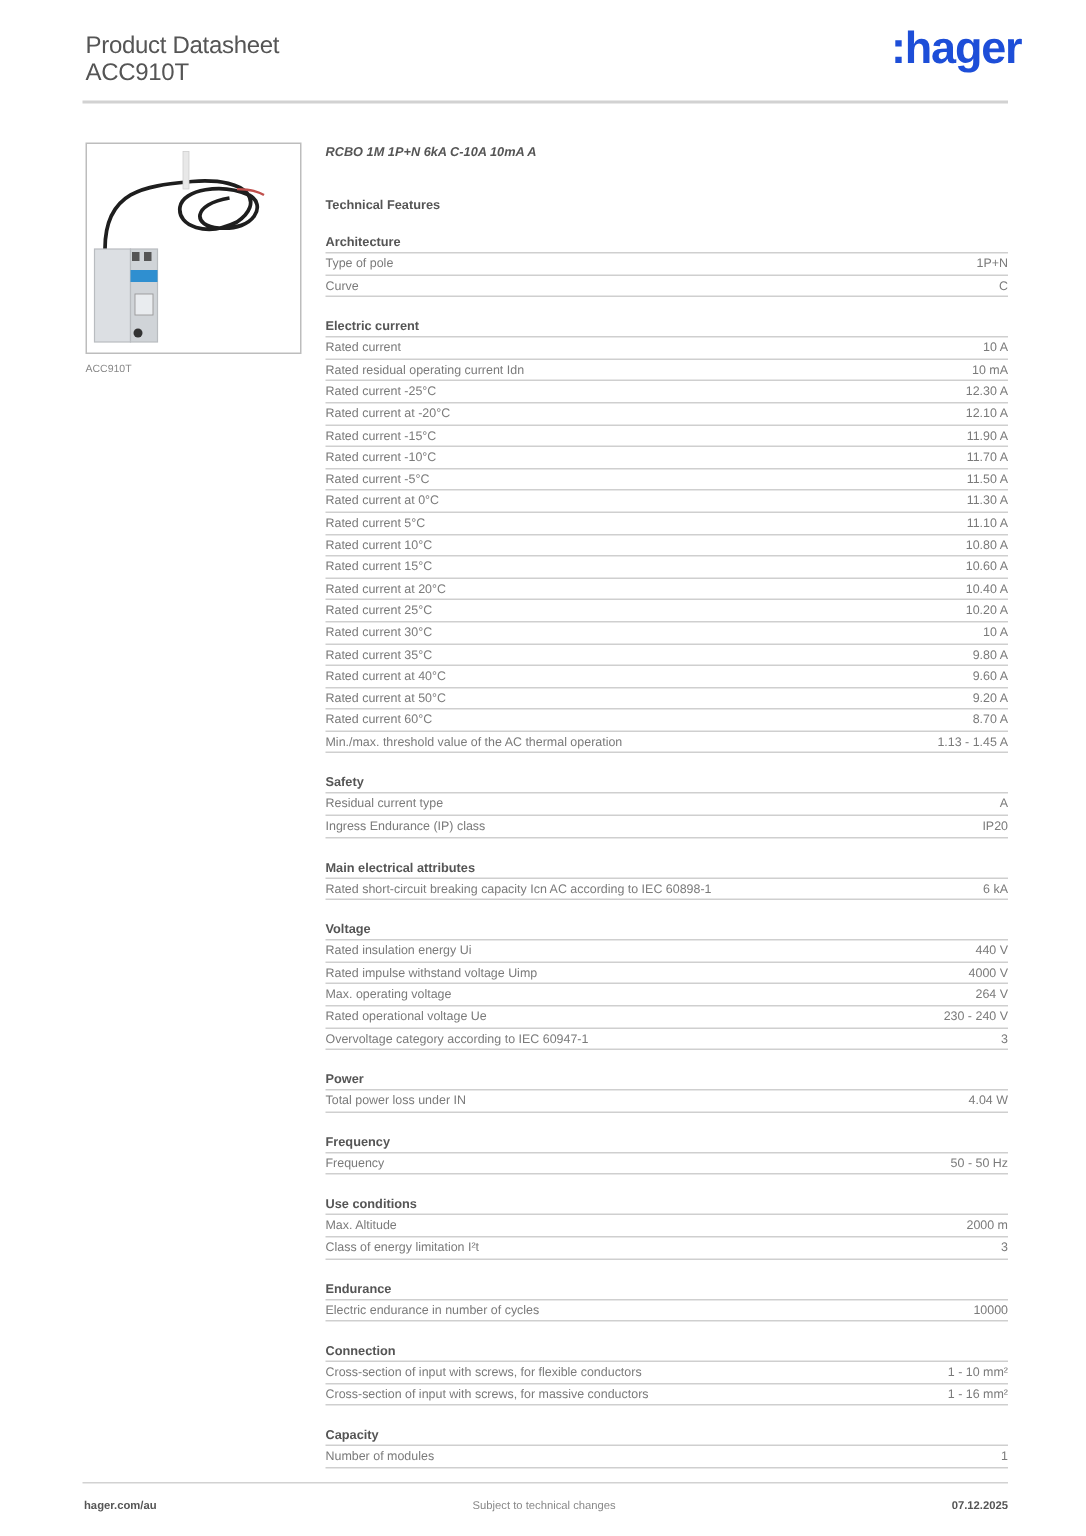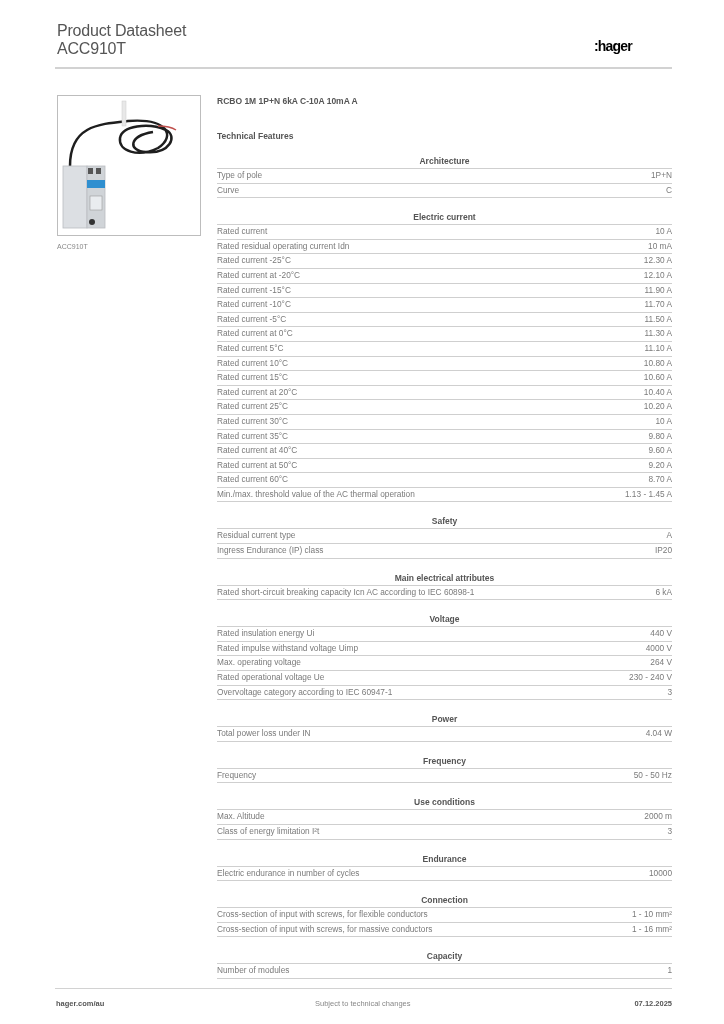--- a/index.html
+++ b/index.html
@@ -4,39 +4,39 @@
 <style>
   html, body { margin: 0; padding: 0; background: #ffffff; }
   body {
     width: 724px; height: 1024px; position: relative; overflow: hidden;
     font-family: "Liberation Sans", sans-serif; color: #555;
   }
   .header { position: absolute; left: 57px; top: 22px; }
   .title { font-size: 16px; font-weight: normal; color: #555; line-height: 18px; letter-spacing: -0.2px; }
   .subtitle { font-size: 16px; color: #555; line-height: 18px; letter-spacing: -0.2px; }
   .logo {
-    position: absolute; left: 594px; top: 34px; font-size: 14px; font-weight: bold;
-    color: #000000; letter-spacing: -0.8px; line-height: 24px;
+    position: absolute; left: 594px; top: 21px; font-size: 30px; font-weight: bold;
+    color: #1d4ed8; letter-spacing: -0.8px; line-height: 24px;
   }
   .top-rule { position: absolute; left: 55px; top: 67px; width: 617px; height: 2px; background: #d2d2d2; }
 
   .image-box {
     position: absolute; left: 57px; top: 95px; width: 144px; height: 141px;
     border: 1px solid #bdbdbd; box-sizing: border-box; background: #fff;
   }
   .image-caption { position: absolute; left: 57px; top: 243px; font-size: 7px; color: #888; }
 
   .content { position: absolute; left: 217px; top: 95px; width: 455px; }
-  .product-name { font-size: 8.5px; font-weight: bold; color: #555; height: 12px; line-height: 12px; }
+  .product-name { font-size: 8.5px; font-weight: bold; color: #555; height: 12px; line-height: 12px; font-style: italic; }
   .tech-title { font-size: 8.5px; font-weight: bold; color: #555; margin-top: 23px; height: 12px; line-height: 12px; }
   .section { margin-top: 14px; }
   .section:first-of-type { margin-top: 14px; }
   .section-title {
     font-size: 8.5px; font-weight: bold; color: #555; line-height: 11px; height: 11px;
-    border-bottom: 1px solid #cfcfcf; padding-bottom: 1px; text-align: center;
+    border-bottom: 1px solid #cfcfcf; padding-bottom: 1px;
   }
   .row {
     display: flex; justify-content: space-between; font-size: 8.3px; color: #7a7a7a;
     height: 13.6px; line-height: 13.6px; border-bottom: 1px solid #cfcfcf; gap: 16px;
   }
   .row .val { text-align: right; }
 
   .bottom-rule { position: absolute; left: 55px; top: 988px; width: 617px; height: 1px; background: #d2d2d2; }
   .footer-left { position: absolute; left: 56px; top: 999px; font-size: 7.5px; font-weight: bold; color: #555; }
   .footer-center { position: absolute; left: 315px; top: 999px; font-size: 7.5px; color: #888; }

